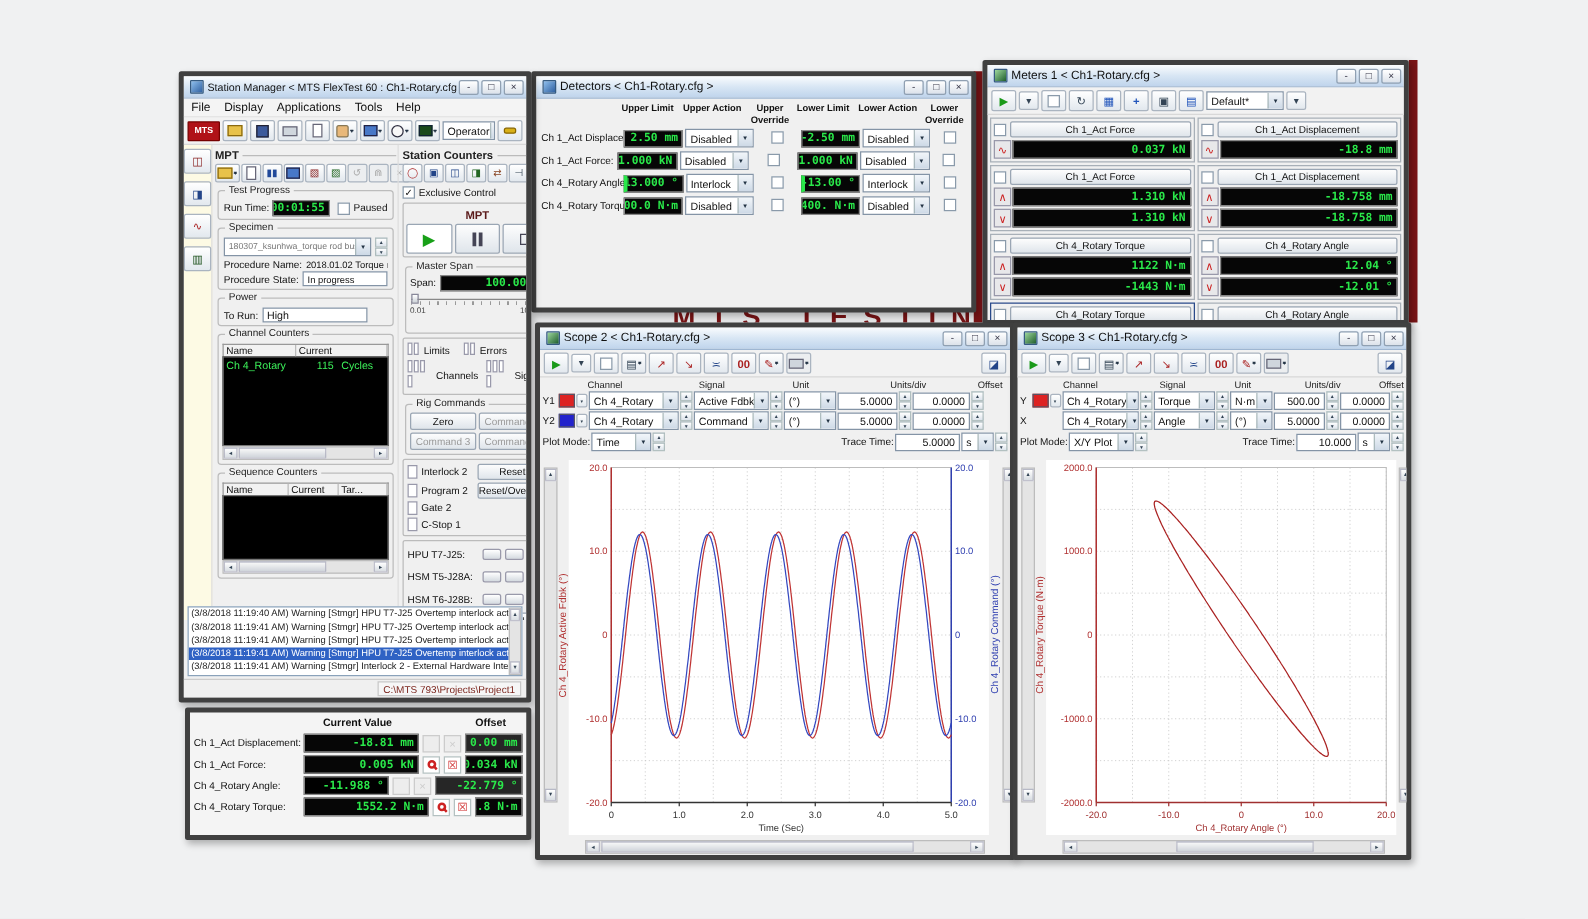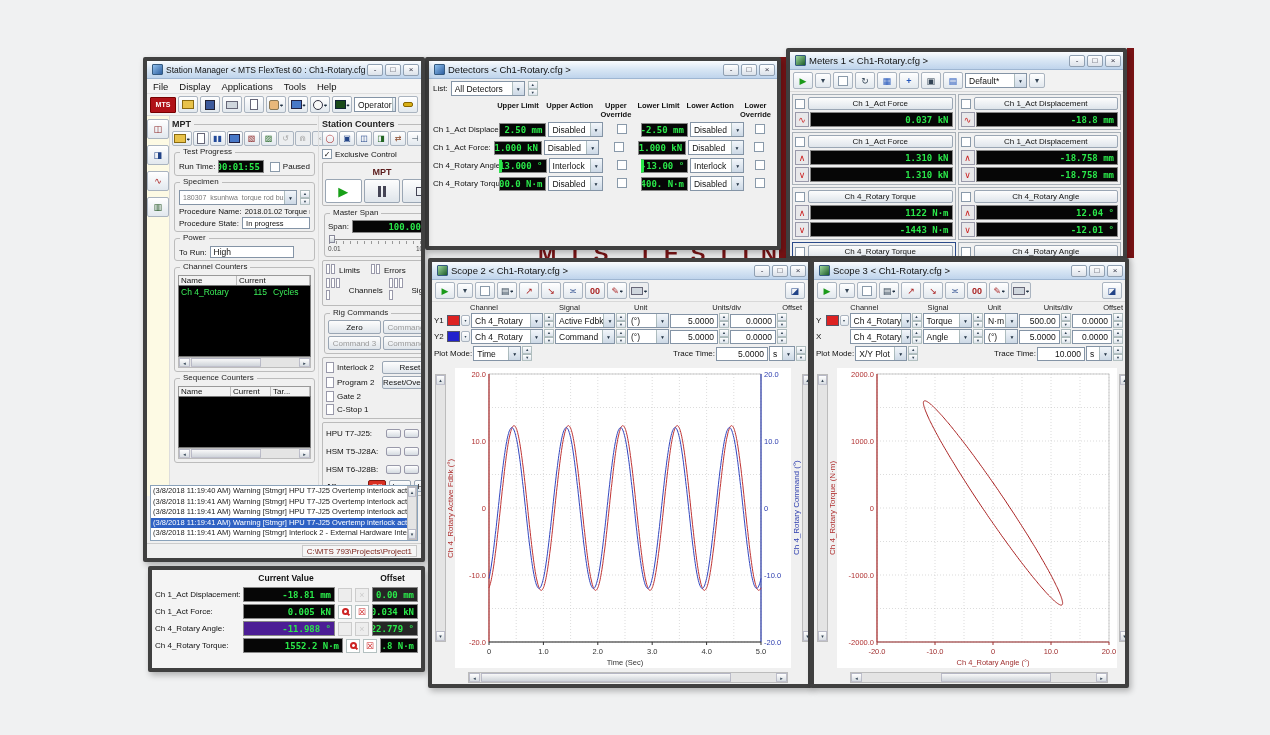--- a/index.html
+++ b/index.html
@@ -222,31 +222,20 @@
   <div class="win" style="left:425px;top:57px;width:356px;height:193px;z-index:3">
     <div class="tb">
       <span class="appico"></span>
       <span class="ttl">Detectors &lt; Ch1-Rotary.cfg &gt;</span>
       <span class="wb">
           <span class="wbtn">-</span>
           <span class="wbtn">□</span>
           <span class="wbtn">×</span>
         </span>
     </div>
-    <div class="row" style="padding:2px 4px;margin:0">
-      <span class="lbl">List:</span>
-      <span class="sel" style="width:74px">
-          <span>All Detectors</span>
-          <span class="sa">▼</span>
-        </span>
-      <span class="spin">
-          <i>▲</i>
-          <i>▼</i>
-        </span>
-    </div>
     <div class="dhdr">
       <span style="width:66px"></span>
       <span style="width:52px">Upper Limit</span>
       <span style="width:60px">Upper Action</span>
       <span style="width:40px">Upper Override</span>
       <span style="width:52px">Lower Limit</span>
       <span style="width:60px">Lower Action</span>
       <span style="width:38px">Lower Override</span>
     </div>
     <div class="drow">
@@ -491,21 +480,21 @@
               </span>
             <span class="btn" style="flex:1;height:24px">
                 <s style="width:3px;height:11px;background:#445;display:inline-block;margin-right:2px"></s>
                 <s style="width:3px;height:11px;background:#445;display:inline-block"></s>
               </span>
             <span class="btn" style="flex:1;height:24px">
                 <s style="width:9px;height:9px;border:1.5px solid #445;display:inline-block"></s>
               </span>
           </div>
         </div>
-        <div class="grp" style="padding:6px 3px 4px;margin-top:7px">
+        <div class="grp" style="padding:6px 3px 14px;margin-top:7px">
           <b class="gt">Master Span</b>
           <div class="row" style="margin:0">
             <span class="lbl">Span:</span>
             <span class="led" style="flex:1;height:13px">100.00 %</span>
           </div>
           <div style="height:10px;position:relative;margin:2px 1px 0">
             <div style="position:absolute;left:0;right:0;top:4px;height:1px;background:#888"></div>
             <div style="position:absolute;left:0;right:0;top:6px;height:3px;background:repeating-linear-gradient(90deg,#999 0 1px,transparent 1px 7px)"></div>
             <div style="position:absolute;left:0;top:0;width:6px;height:8px;background:linear-gradient(#fff,#ccd2d8);border:1px solid #889"></div>
           </div>
@@ -631,21 +620,21 @@
       <span class="lbl" style="width:85px">Ch 1_Act Force:</span>
       <span class="led" style="width:92px">0.005 kN</span>
       <span class="tool">
           <span class="mag"></span>
         </span>
         <span class="tool">☒</span>
       <span class="led" style="flex:1">0.034 kN</span>
     </div>
     <div class="row" style="margin:2px 3px">
       <span class="lbl" style="width:85px">Ch 4_Rotary Angle:</span>
-      <span class="led" style="width:92px;background:#4c1d95">-11.988 °</span>
+      <span class="led" style="width:68px;background:#000000">-11.988 °</span>
       <span class="tool off"></span>
         <span class="tool off">×</span>
       <span class="led" style="flex:1;background:#262626">-22.779 °</span>
     </div>
     <div class="row" style="margin:2px 3px">
       <span class="lbl" style="width:85px">Ch 4_Rotary Torque:</span>
       <span class="led" style="width:100px">1552.2 N·m</span>
       <span class="tool">
           <span class="mag"></span>
         </span>

